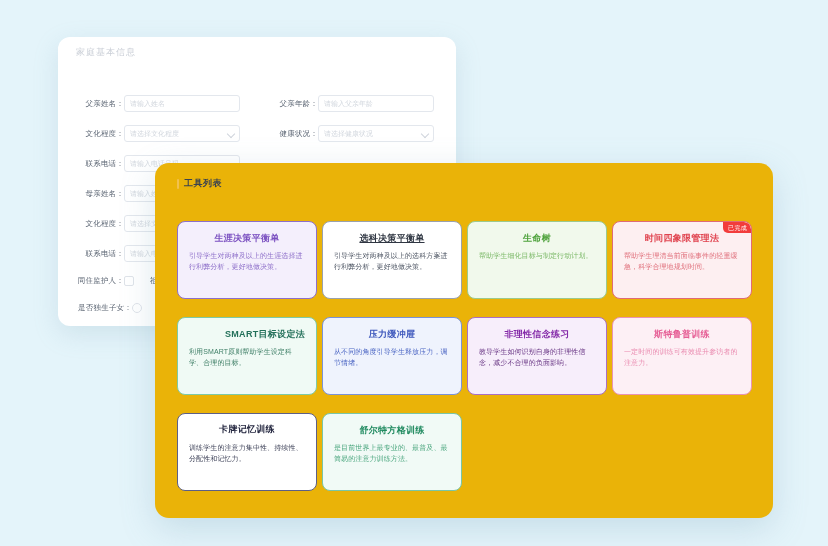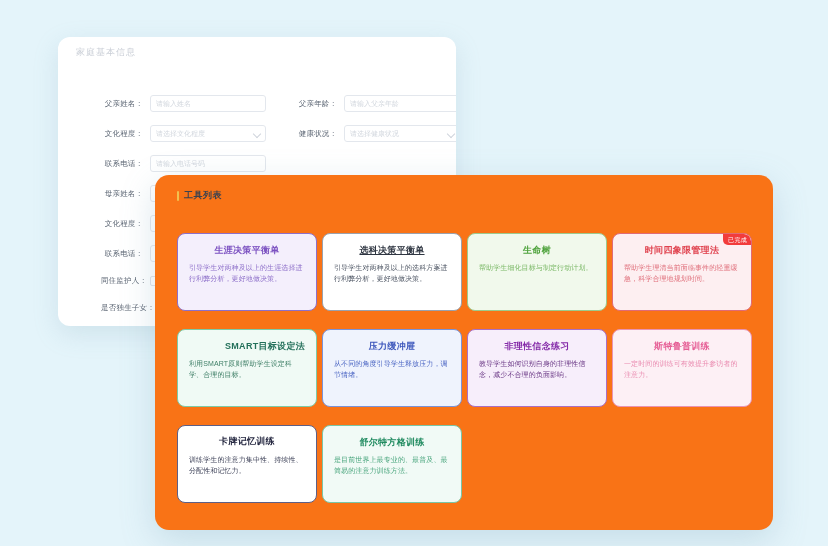--- a/index.html
+++ b/index.html
@@ -39,24 +39,23 @@
   }
   .fld {
     position: absolute;
     display: flex;
     align-items: center;
   }
   .fld-label {
     font-size: 7.5px;
     color: #5a6472;
     width: 52px;
-    text-align: center;
+    text-align: right;
     white-space: nowrap;
     letter-spacing: 0.2px;
-    margin-left: 26px;
   }
   .fld-input {
     width: 116px;
     height: 17px;
     border: 1px solid #e3e7ed;
     border-radius: 3px;
     background: #fff;
     display: flex;
     align-items: center;
     padding: 0 5px;
@@ -101,24 +100,24 @@
     background: #fbe9c8;
     padding: 0 2px;
     border-bottom: 1px solid #e8a33d;
     white-space: nowrap;
   }
 
   
   #tools-panel {
     position: absolute;
     left: 155px;
-    top: 175px;
+    top: 163px;
     width: 618px;
     height: 355px;
-    background: #f97316;
+    background: #eab308;
     border-radius: 14px;
     box-shadow: 0 10px 34px rgba(110,155,180,0.26);
     overflow: hidden;
   }
   #tools-header {
     position: absolute;
     left: 22px;
     top: 14px;
     display: flex;
     align-items: center;

